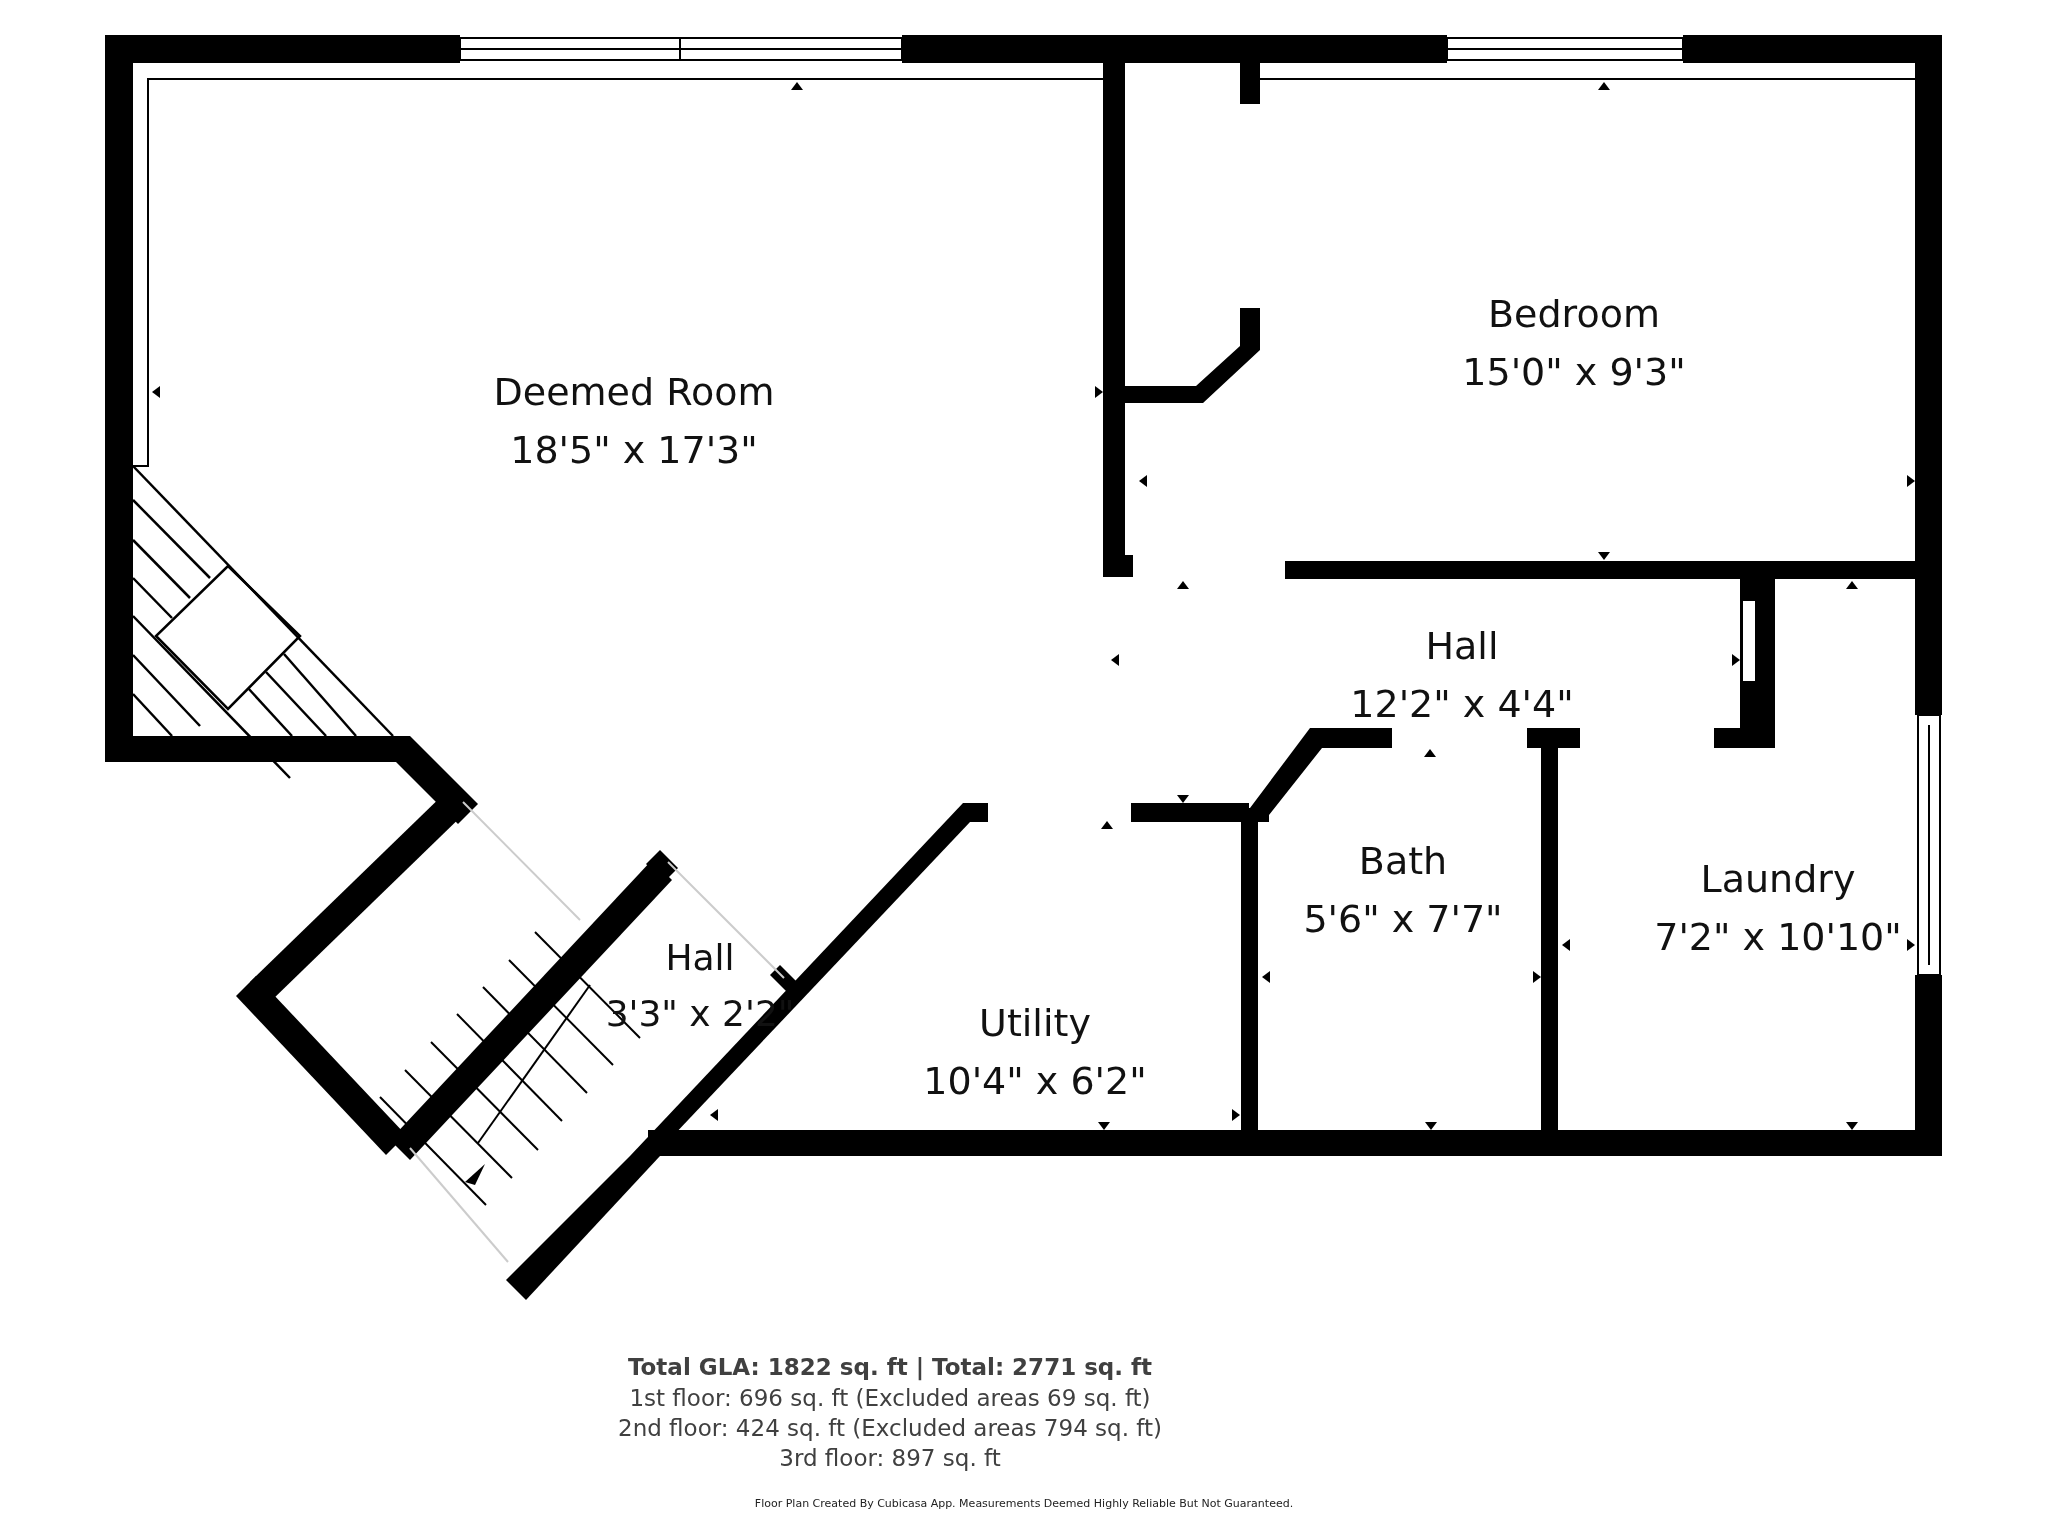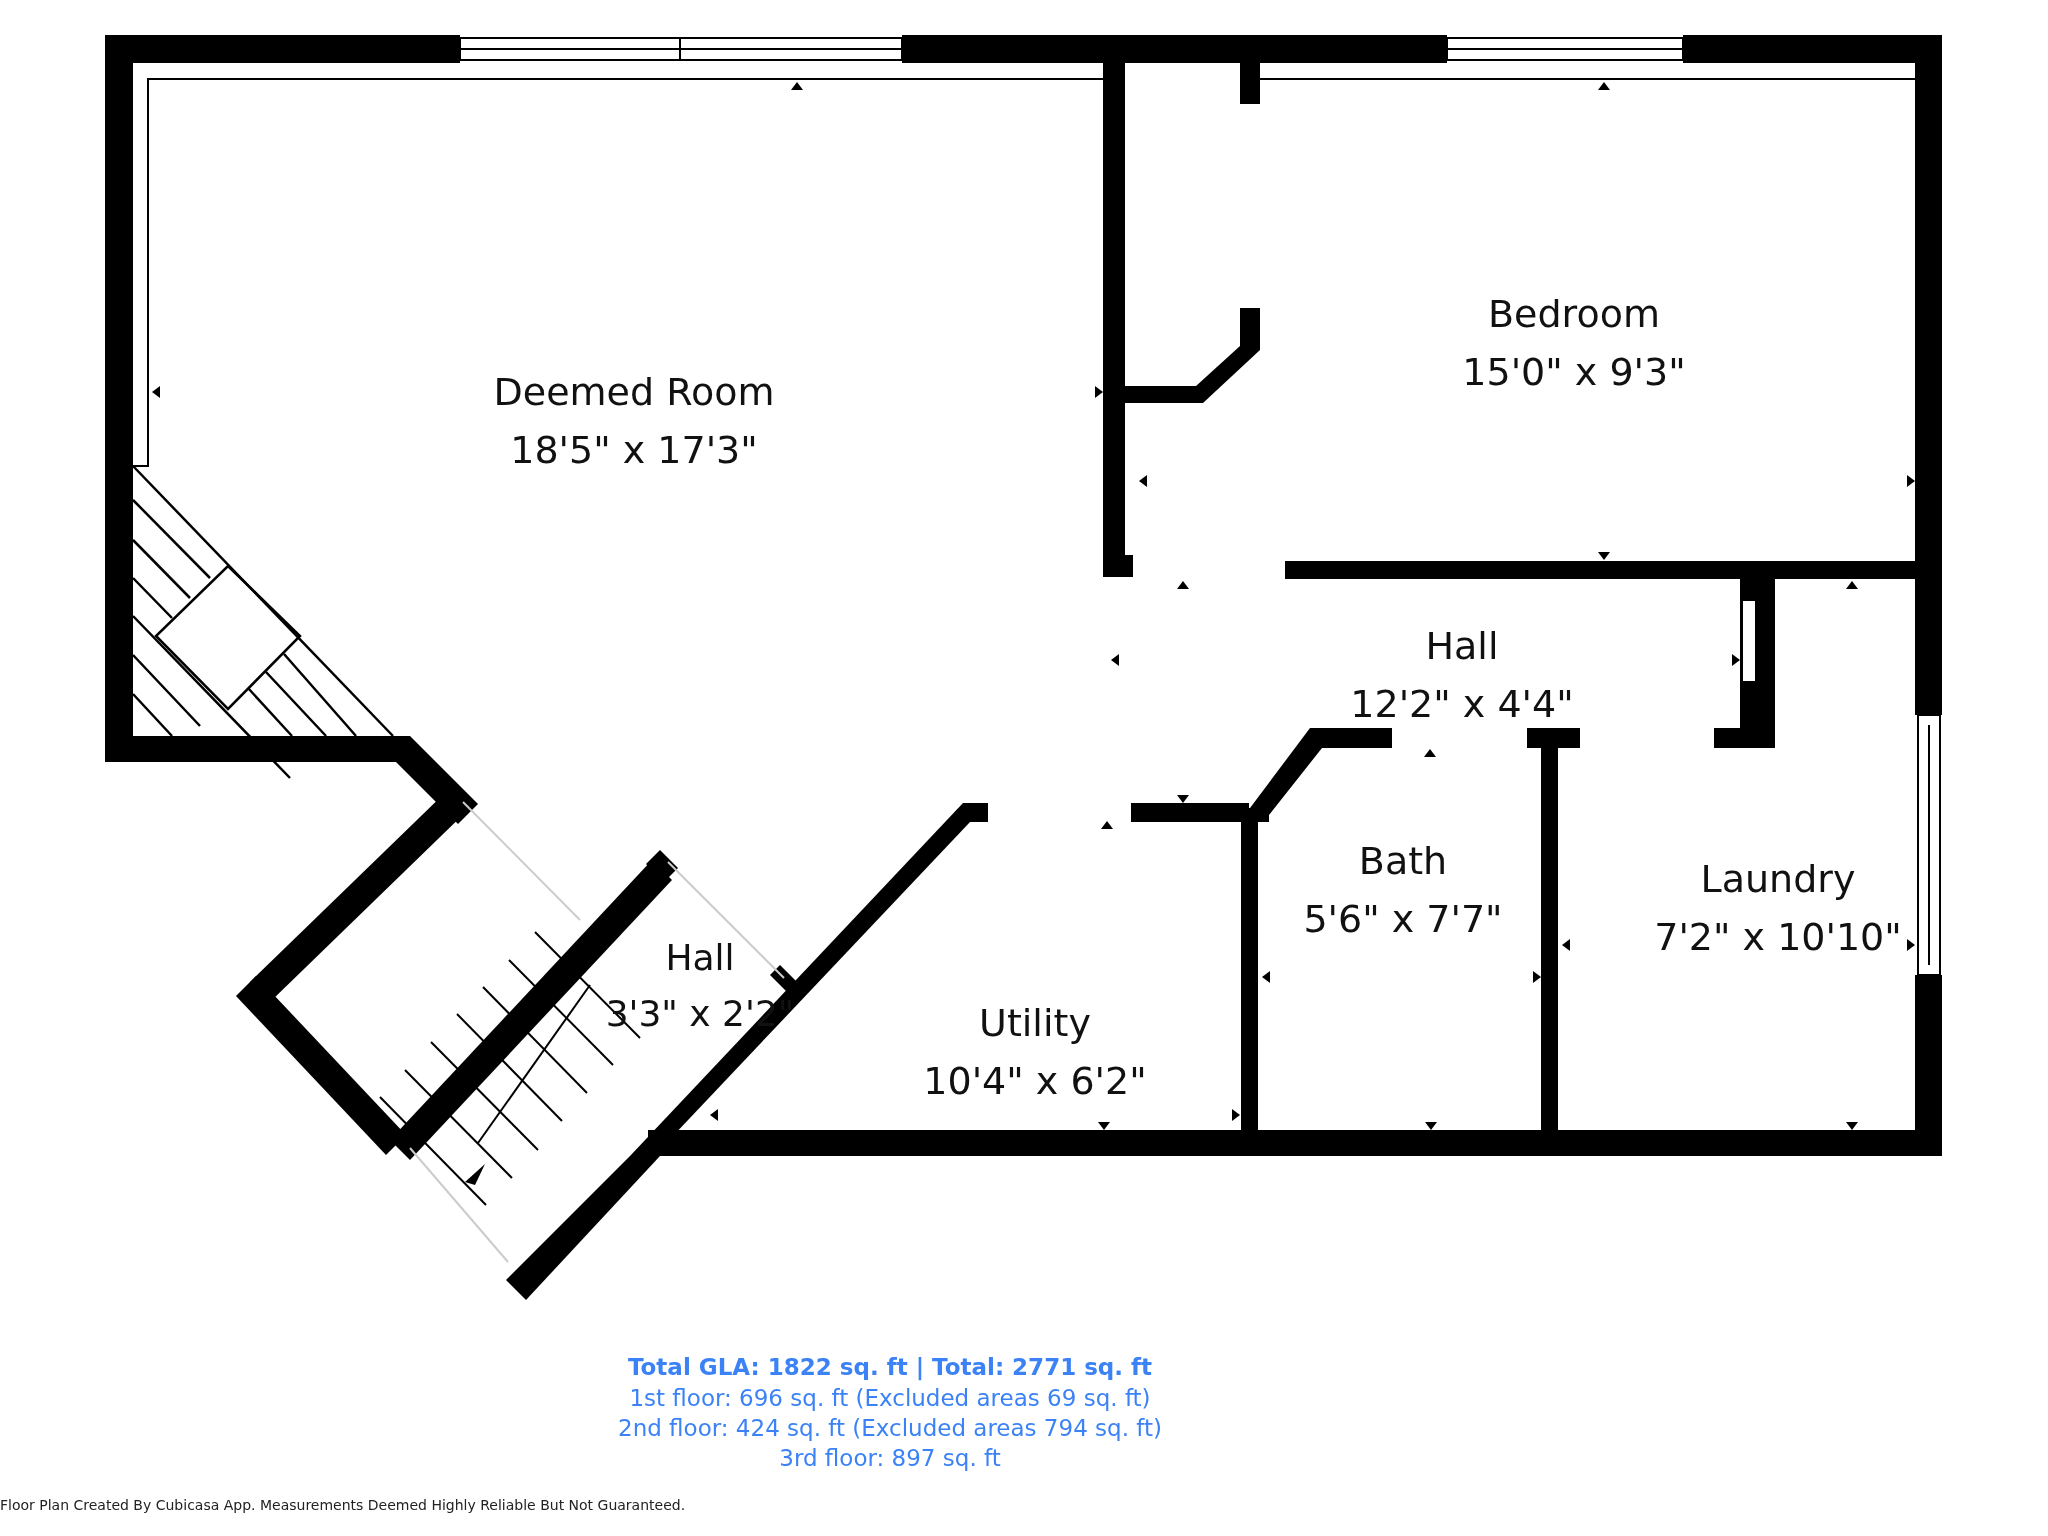--- a/index.html
+++ b/index.html
@@ -2,24 +2,24 @@
 <html><head>
   <meta charset="utf-8">
   <style>
     html, body { margin: 0; padding: 0; background: #ffffff; }
     body { width: 2048px; height: 1536px; position: relative; overflow: hidden; font-family: "DejaVu Sans", sans-serif; }
     #plan { position: absolute; left: 0; top: 0; width: 2048px; height: 1536px; }
     .room-label { position: absolute; text-align: center; color: #111; transform: translate(-50%, 0); white-space: nowrap; }
     .room-name { font-size: 38px; line-height: 58px; display: block; }
     .room-dim { font-size: 38px; line-height: 58px; display: block; }
     .small .room-name, .small .room-dim { font-size: 36px; line-height: 56px; }
-    #summary { position: absolute; left: 0; width: 1780px; top: 1352px; text-align: center; color: #3b82f6; }
+    #summary { position: absolute; left: 0; width: 1780px; top: 1352px; text-align: center; color: #404040; }
     #summary .total { font-weight: bold; font-size: 23px; line-height: 31px; }
     #summary .floor { font-size: 23px; line-height: 30px; }
-    #disclaimer { position: absolute; left: 0; width: 2048px; top: 1497px; text-align: left; font-size: 14px; color: #222; }
+    #disclaimer { position: absolute; left: 0; width: 2048px; top: 1497px; text-align: center; font-size: 11px; color: #222; }
   </style>
 </head>
 <body>
 
 <svg id="plan" viewBox="0 0 2048 1536" xmlns="http://www.w3.org/2000/svg">
 
   <g fill="none" stroke="#000" stroke-width="2">
     <polyline points="133,466 148,466 148,79 1103,79"></polyline>
     <polyline points="1258,79 1920,79 1920,560"></polyline>
   </g>

